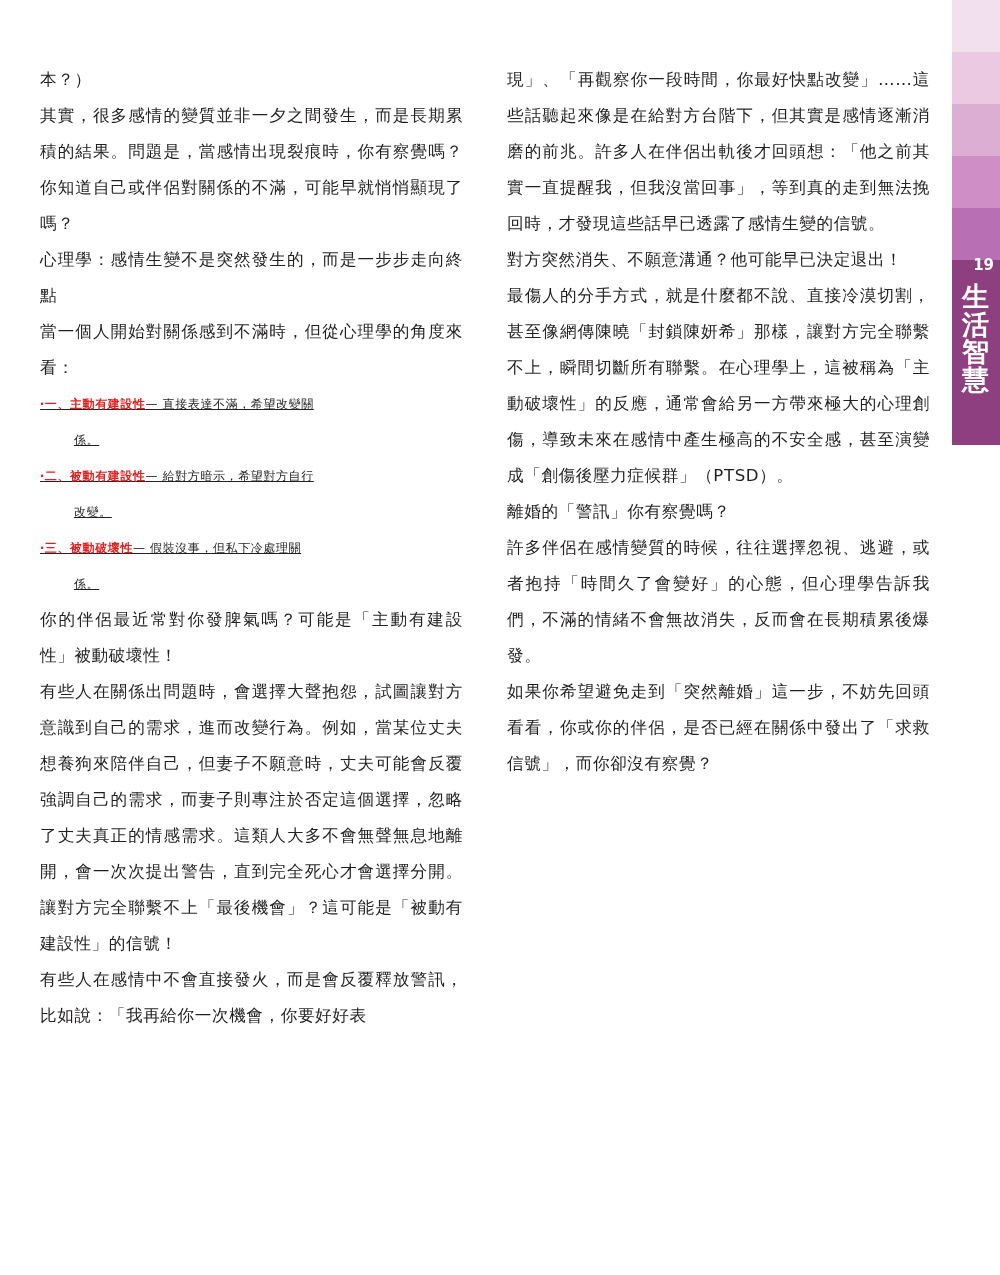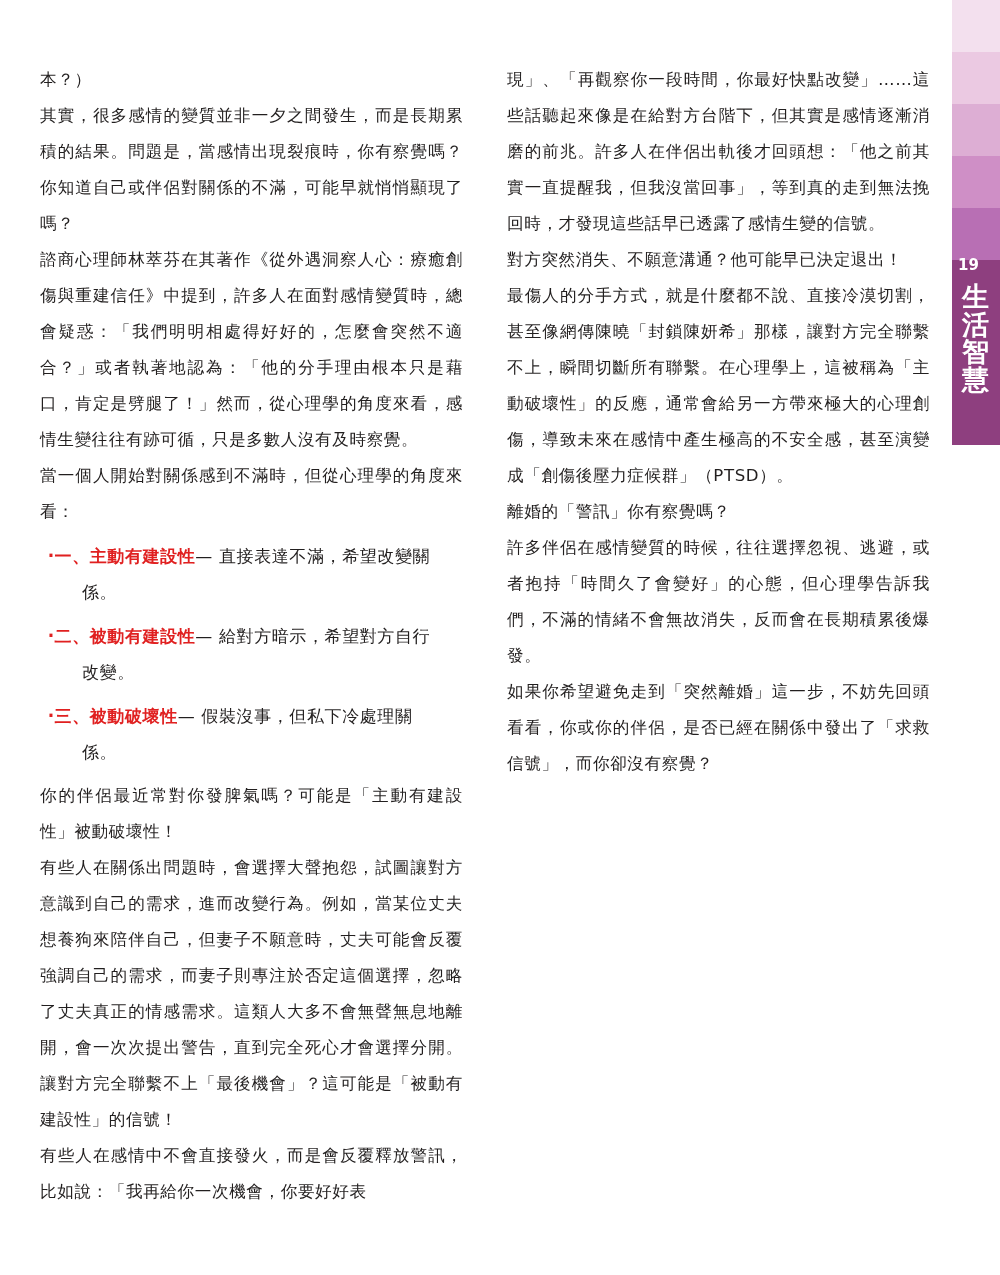--- a/index.html
+++ b/index.html
@@ -34,21 +34,21 @@
   .edge-seg.s3 { height: 52px;  background: #ddaed4; }
   .edge-seg.s4 { height: 52px;  background: #cf8fc6; }
   .edge-seg.s5 { height: 52px;  background: #b86fb4; }
   .edge-seg.s6 { height: 185px; background: #8e3f7f; }
 
   .edge-pagenum {
     position: absolute;
     top: 258px;
     right: 6px;
     width: 36px;
-    text-align: left;
+    text-align: right;
     color: #ffffff;
     font-size: 15px;
     font-weight: bold;
     letter-spacing: 0px;
     line-height: 1;
   }
   .edge-vtext {
     position: absolute;
     top: 283px;
     right: 4px;
@@ -82,27 +82,28 @@
     font-size: 16.6px;
     line-height: 36px;
     color: #221f1f;
     text-align: justify;
     text-justify: inter-ideograph;
     letter-spacing: 0.6px;
     font-family: "DejaVu Sans", "Liberation Sans", sans-serif;
   }
   
   p.bullet {
-    margin: 8px;
-    font-size: 17px;
+    margin: 0;
+    font-size: 12px;
     line-height: 36px;
     color: #221f1f;
     text-indent: 0;
     padding-left: 0;
     letter-spacing: 0.6px;
+    text-decoration: underline;
   }
   p.bullet .dot {
     color: #e02020;
     font-weight: bold;
   }
   p.bullet .hl {
     color: #e02020;
     font-weight: bold;
   }
   p.bullet .cont {
@@ -129,21 +130,21 @@
     <span>活</span>
     <span>智</span>
     <span>慧</span>
   </div>
 
   <div class="columns">
 
     <div class="col">
       <p class="para">本？）</p>
       <p class="para">其實，很多感情的變質並非一夕之間發生，而是長期累積的結果。問題是，當感情出現裂痕時，你有察覺嗎？你知道自己或伴侶對關係的不滿，可能早就悄悄顯現了嗎？</p>
-      <p class="para">諮商心理師林萃芬在其著作《從外遇洞察人心：療癒創傷與重建信任》中提到，許多人在面對感情變質時，總會疑惑：「我們明明相處得好好的，怎麼會突然不適合？」或者執著地認為：「他的分手理由根本只是藉口，肯定是劈腿了！」然而，從心理學的角度來看，感情生變往往有跡可循，只是多數人沒有及時察覺。</p>
+      <p class="para">心理學：感情生變不是突然發生的，而是一步步走向終點</p>
       <p class="para">當一個人開始對關係感到不滿時，但從心理學的角度來看：</p>
 
       <p class="bullet">
         <span class="dot">‧</span><span class="hl">一、</span><span class="hl">主動有建設性</span><span>— 直接表達不滿，希望改變關</span>
         <span class="cont">係。</span>
       </p>
 
       <p class="bullet">
         <span class="dot">‧</span><span class="hl">二、</span><span class="hl">被動有建設性</span><span>— 給對方暗示，希望對方自行</span>
         <span class="cont">改變。</span>

